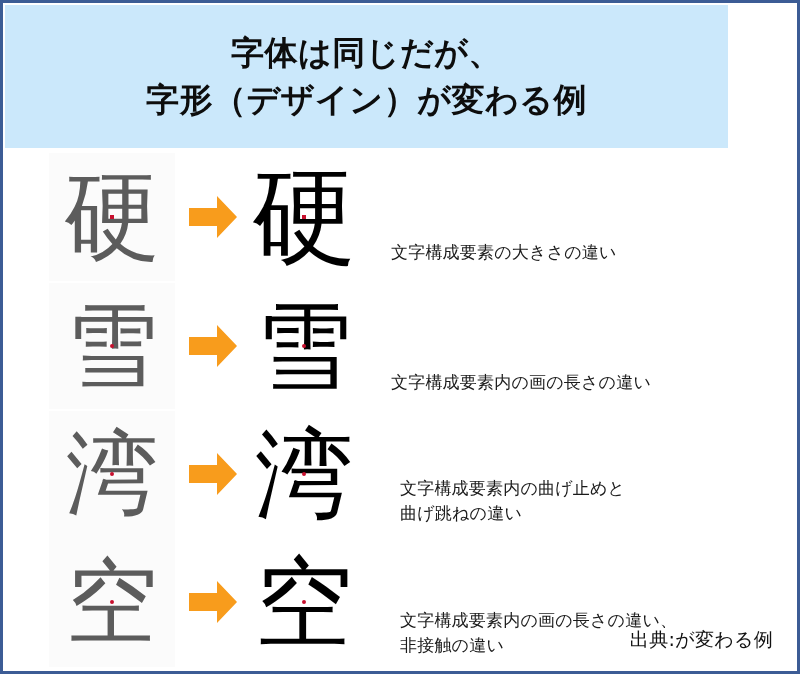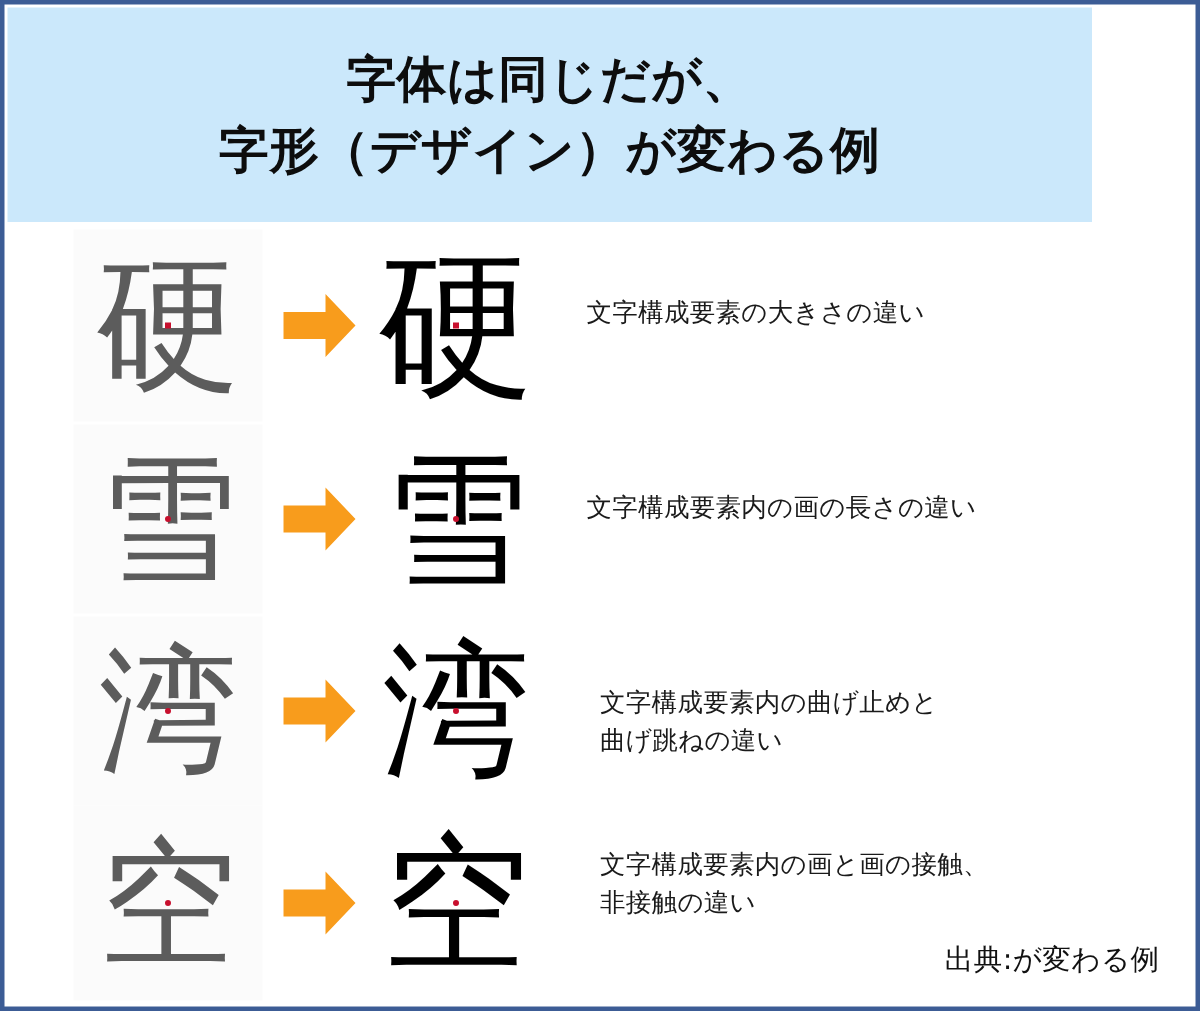--- a/index.html
+++ b/index.html
@@ -126,24 +126,25 @@
 
   
   .caption {
     position: absolute;
     color: #1a1a1a;
     font-size: 17px;
     line-height: 1.48;
     white-space: pre-line;
     font-family: "DejaVu Sans", "Liberation Sans", sans-serif;
     letter-spacing: 0.2px;
+    margin-top: 43px;
   }
   .row-1 .caption { left: 388px; top: 44px; }
   .row-2 .caption { left: 388px; top: 44px; }
-  .row-3 .caption { left: 397px; top: 46px; }
+  .row-3 .caption { left: 397px; top: 22px; }
   .row-4 .caption { left: 397px; top: 28px; }
 
   
   .source {
     position: absolute;
     right: 24px;
     bottom: 18px;
     font-size: 19px;
     color: #111111;
     font-family: "DejaVu Sans", "Liberation Sans", sans-serif;
@@ -221,21 +222,21 @@
       </div>
       <div class="arrow-cell">
         <svg class="arrow-glyph" viewBox="0 0 52 46">
           <path d="M2 14 H30 V2 L50 23 L30 44 V32 H2 Z" fill="#f89c1c"></path>
         </svg>
       </div>
       <div class="glyph-cell after">
         <span class="glyph variant-after">空</span>
         <span class="hl circle"></span>
       </div>
-      <div class="caption">文字構成要素内の画と画の接触、
+      <div class="caption">文字構成要素内の画の長さの違い、
 非接触の違い</div>
     </div>
 
   </div>
 
   <div class="source">出典:が変わる例</div>
 
 </div>
 
 </body></html>

